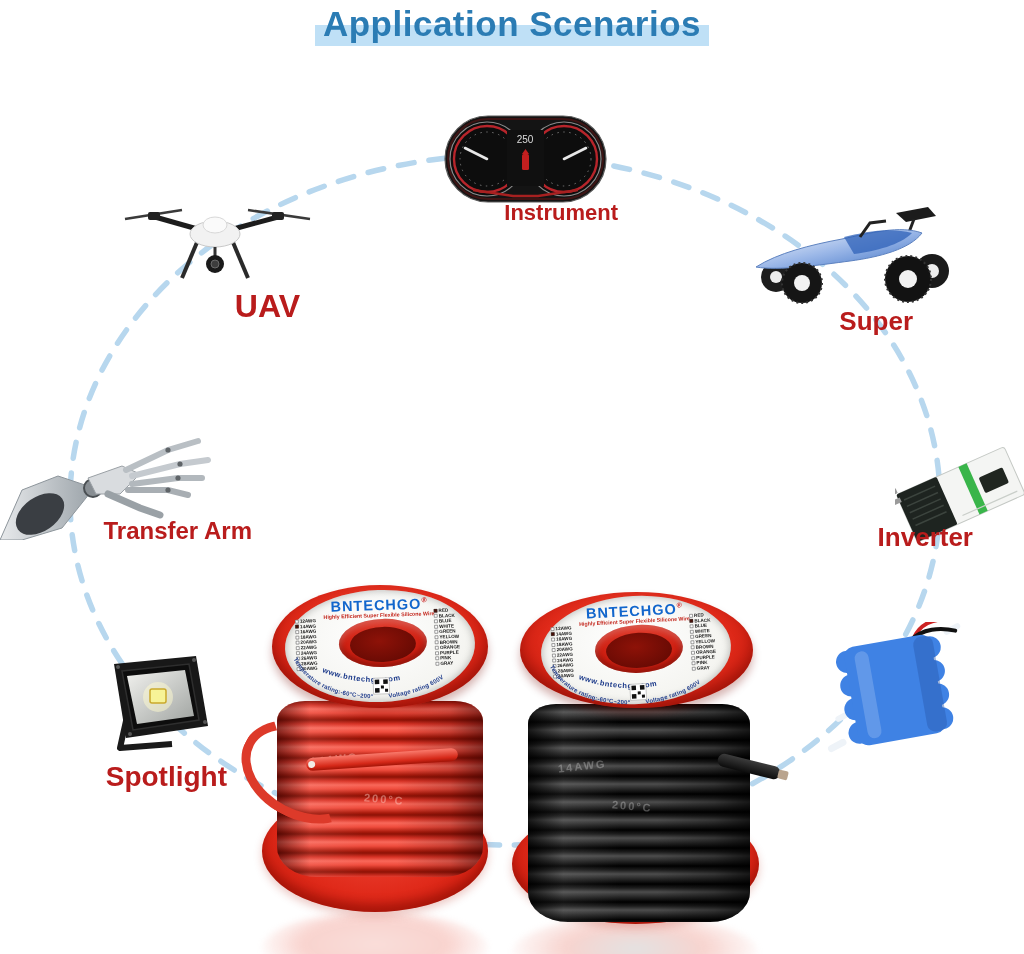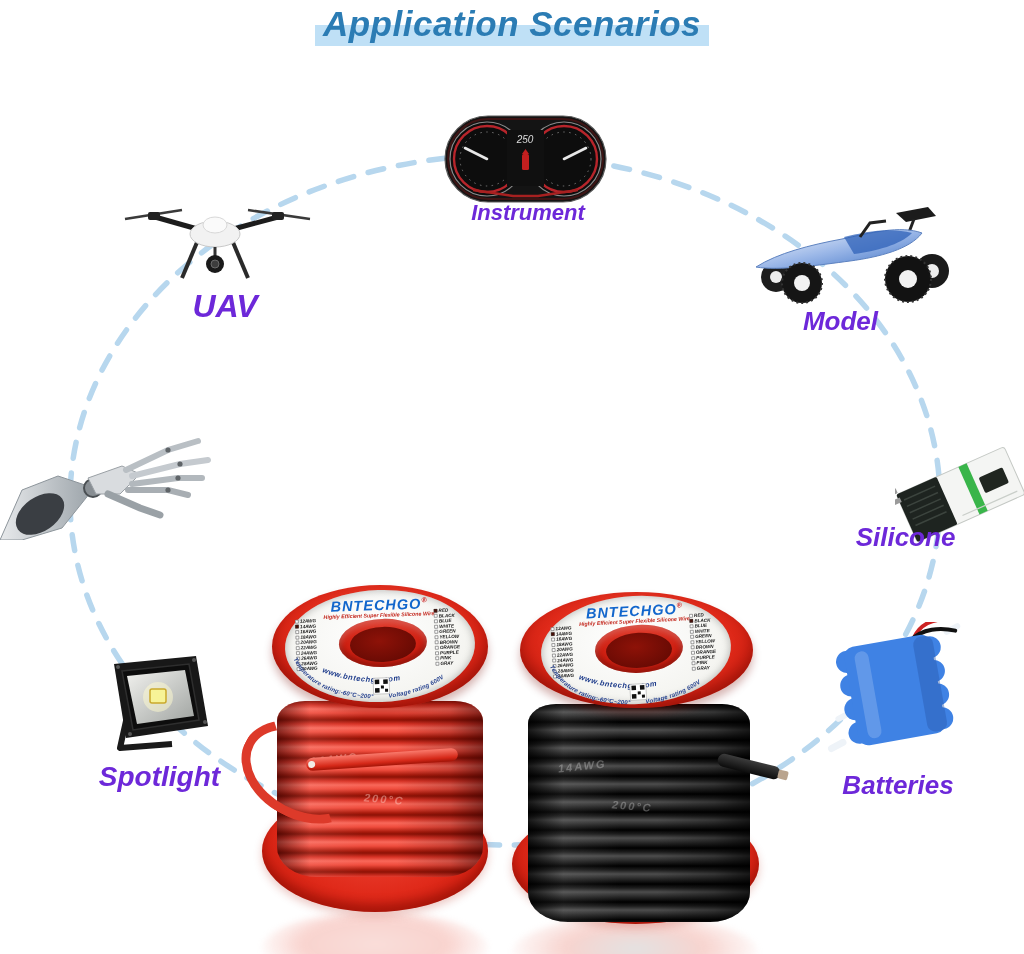--- a/index.html
+++ b/index.html
@@ -1,32 +1,32 @@
 <!DOCTYPE html>
 <html><head>
 <meta charset="utf-8">
 <style>
   html,body{margin:0;padding:0;background:#ffffff;}
   .canvas{position:relative;width:1024px;height:954px;background:#ffffff;overflow:hidden;
-          font-family:"Liberation Sans",sans-serif;font-style:italic;}
+          font-family:"Liberation Sans",sans-serif;}
   svg{display:block;}
 
   
   .title-wrap{position:absolute;left:0;top:4px;width:100%;text-align:center;z-index:3;}
   .title{position:relative;display:inline-block;z-index:0;font-size:35px;font-weight:bold;
          color:#2b7cb4;letter-spacing:.5px;}
   .title::after{content:"";position:absolute;left:-8px;right:-8px;top:52%;bottom:-6%;
          background:#bfe0f6;z-index:-1;}
 
   
   .dash-svg{position:absolute;left:0;top:0;z-index:0;}
 
   
   .scene-img{position:absolute;z-index:1;}
-  .item-label{position:absolute;z-index:2;text-align:center;font-weight:bold;color:#6d28d9;}
+  .item-label{position:absolute;z-index:2;text-align:right;font-weight:bold;color:#b91c1c;}
   .lbl-instrument{left:438px;top:200px;width:180px;font-size:22px;}
   .lbl-uav{left:150px;top:288px;width:150px;font-size:32px;}
   .lbl-model{left:768px;top:306px;width:145px;font-size:26px;}
   .lbl-transfer{left:82px;top:517px;width:170px;font-size:24px;}
   .lbl-inverter{left:838px;top:522px;width:135px;font-size:26px;}
   .lbl-spotlight{left:92px;top:761px;width:135px;font-size:28px;}
   .lbl-batteries{left:828px;top:770px;width:140px;font-size:26px;}
 
   
   .spool{position:absolute;z-index:2;}
@@ -175,21 +175,21 @@
     <polygon points="148,10 180,4 188,13 158,19" fill="#1c1c1c"></polygon>
     <line x1="166" y1="16" x2="160" y2="32" stroke="#222222" stroke-width="3"></line>
     <path d="M8,64 C30,50 62,42 94,36 C122,30 152,22 174,30 C162,46 132,54 102,58 C72,62 30,68 8,64 Z" fill="url(#bodyGrad)" stroke="#5d82c0" stroke-width="1"></path>
     <path d="M96,34 C116,29 142,24 164,30 C152,42 128,48 106,51 Z" fill="#2f62b8" opacity=".75"></path>
     <polyline points="112,34 122,20 138,18" fill="none" stroke="#222222" stroke-width="3"></polyline>
     <circle cx="54" cy="80" r="20" fill="#151515" stroke="#333333" stroke-width="2" stroke-dasharray="2 3"></circle>
     <circle cx="54" cy="80" r="8" fill="#f2f2f2"></circle>
     <circle cx="160" cy="76" r="23" fill="#121212" stroke="#333333" stroke-width="2" stroke-dasharray="2 3"></circle>
     <circle cx="160" cy="76" r="9" fill="#f2f2f2"></circle>
   </svg>
-  <div class="item-label lbl-model">Model</div>
+  <div class="item-label lbl-model">Super</div>
 
   <svg class="scene-img" style="left:0px;top:428px;" width="230" height="112" viewBox="0 0 230 112">
     <defs>
       <linearGradient id="armGrad" x1="0" y1="0" x2="1" y2="0">
         <stop offset="0" stop-color="#e8eaec"></stop>
           <stop offset="1" stop-color="#9aa2a8"></stop>
       </linearGradient>
     </defs>
     <polygon points="0,112 22,62 58,48 94,60 62,100 22,112" fill="url(#armGrad)" stroke="#8d959b" stroke-width="1"></polygon>
     <ellipse cx="40" cy="86" rx="27" ry="17" fill="#3a3e43" transform="rotate(-35 40 86)"></ellipse>
@@ -198,38 +198,39 @@
     <polyline points="126,42 168,22 198,13" fill="none" stroke="#b9bfc4" stroke-width="6" stroke-linecap="round"></polyline>
     <polyline points="132,48 180,36 208,32" fill="none" stroke="#c5cacf" stroke-width="6" stroke-linecap="round"></polyline>
     <polyline points="132,56 178,50 202,50" fill="none" stroke="#b2b8bd" stroke-width="6" stroke-linecap="round"></polyline>
     <polyline points="128,62 168,62 188,67" fill="none" stroke="#a8aeb3" stroke-width="6" stroke-linecap="round"></polyline>
     <polyline points="108,66 140,80 160,87" fill="none" stroke="#9aa1a6" stroke-width="7" stroke-linecap="round"></polyline>
     <circle cx="168" cy="22" r="2.6" fill="#5f6468"></circle>
       <circle cx="180" cy="36" r="2.6" fill="#5f6468"></circle>
     <circle cx="178" cy="50" r="2.6" fill="#5f6468"></circle>
       <circle cx="168" cy="62" r="2.6" fill="#5f6468"></circle>
   </svg>
+  <div class="item-label lbl-transfer">Transfer Arm</div>
 
   <svg class="scene-img" style="left:895px;top:435px;" width="129" height="110" viewBox="0 0 129 110">
     <g transform="rotate(-24 64 58)">
       <rect x="6" y="34" width="118" height="52" rx="3" fill="#f4f5f3" stroke="#c4c8c4" stroke-width="1"></rect>
       <rect x="6" y="34" width="44" height="52" rx="2" fill="#1e2420"></rect>
       <line x1="11" y1="42" x2="45" y2="42" stroke="#3c443e" stroke-width="1.5"></line>
       <line x1="11" y1="49" x2="45" y2="49" stroke="#3c443e" stroke-width="1.5"></line>
       <line x1="11" y1="56" x2="45" y2="56" stroke="#3c443e" stroke-width="1.5"></line>
       <line x1="11" y1="63" x2="45" y2="63" stroke="#3c443e" stroke-width="1.5"></line>
       <line x1="11" y1="70" x2="45" y2="70" stroke="#3c443e" stroke-width="1.5"></line>
       <rect x="74" y="34" width="9" height="52" fill="#39b54a"></rect>
       <rect x="88" y="52" width="26" height="17" rx="2" fill="#202620"></rect>
       <line x1="58" y1="80" x2="118" y2="80" stroke="#c9cec9" stroke-width="1.2"></line>
       <rect x="0" y="28" width="8" height="5" fill="#9a9a9a"></rect>
       <rect x="0" y="38" width="8" height="5" fill="#9a9a9a"></rect>
     </g>
   </svg>
-  <div class="item-label lbl-inverter">Silicone</div>
+  <div class="item-label lbl-inverter">Inverter</div>
 
   <svg class="scene-img" style="left:100px;top:652px;" width="120" height="105" viewBox="0 0 120 105">
     <defs>
       <linearGradient id="reflGrad" x1="0" y1="0" x2="1" y2="1">
         <stop offset="0" stop-color="#f2f2ef"></stop>
           <stop offset="1" stop-color="#9fa3a0"></stop>
       </linearGradient>
     </defs>
     <polyline points="28,60 20,96 72,92" fill="none" stroke="#1a1a1a" stroke-width="6" stroke-linejoin="round"></polyline>
     <polygon points="14,12 96,4 108,74 26,86" fill="#181818"></polygon>
@@ -257,21 +258,20 @@
         <circle cx="28" cy="104" r="11" fill="#3f82e4"></circle>
       <circle cx="112" cy="32" r="11" fill="#3f82e4"></circle>
         <circle cx="112" cy="56" r="11" fill="#3f82e4"></circle>
       <circle cx="112" cy="80" r="11" fill="#3f82e4"></circle>
         <circle cx="112" cy="104" r="11" fill="#3f82e4"></circle>
       <rect x="26" y="18" width="88" height="100" rx="10" fill="#3f82e4"></rect>
       <rect x="96" y="20" width="20" height="96" rx="8" fill="#2b5cb0" opacity=".45"></rect>
       <rect x="36" y="24" width="14" height="88" rx="7" fill="#ffffff" opacity=".18"></rect>
     </g>
   </svg>
-  <div class="item-label lbl-batteries">Batteries</div>
 
   <div class="reflection refl-red"></div>
   <div class="reflection refl-black"></div>
 
   <div class="spool spool-red">
     <div class="flange-bottom"></div>
     <div class="wire-body"></div>
     <span class="wire-print wp1">14AWG</span>
     <span class="wire-print wp2">200°C</span>
     <div class="wire-loop"></div>

